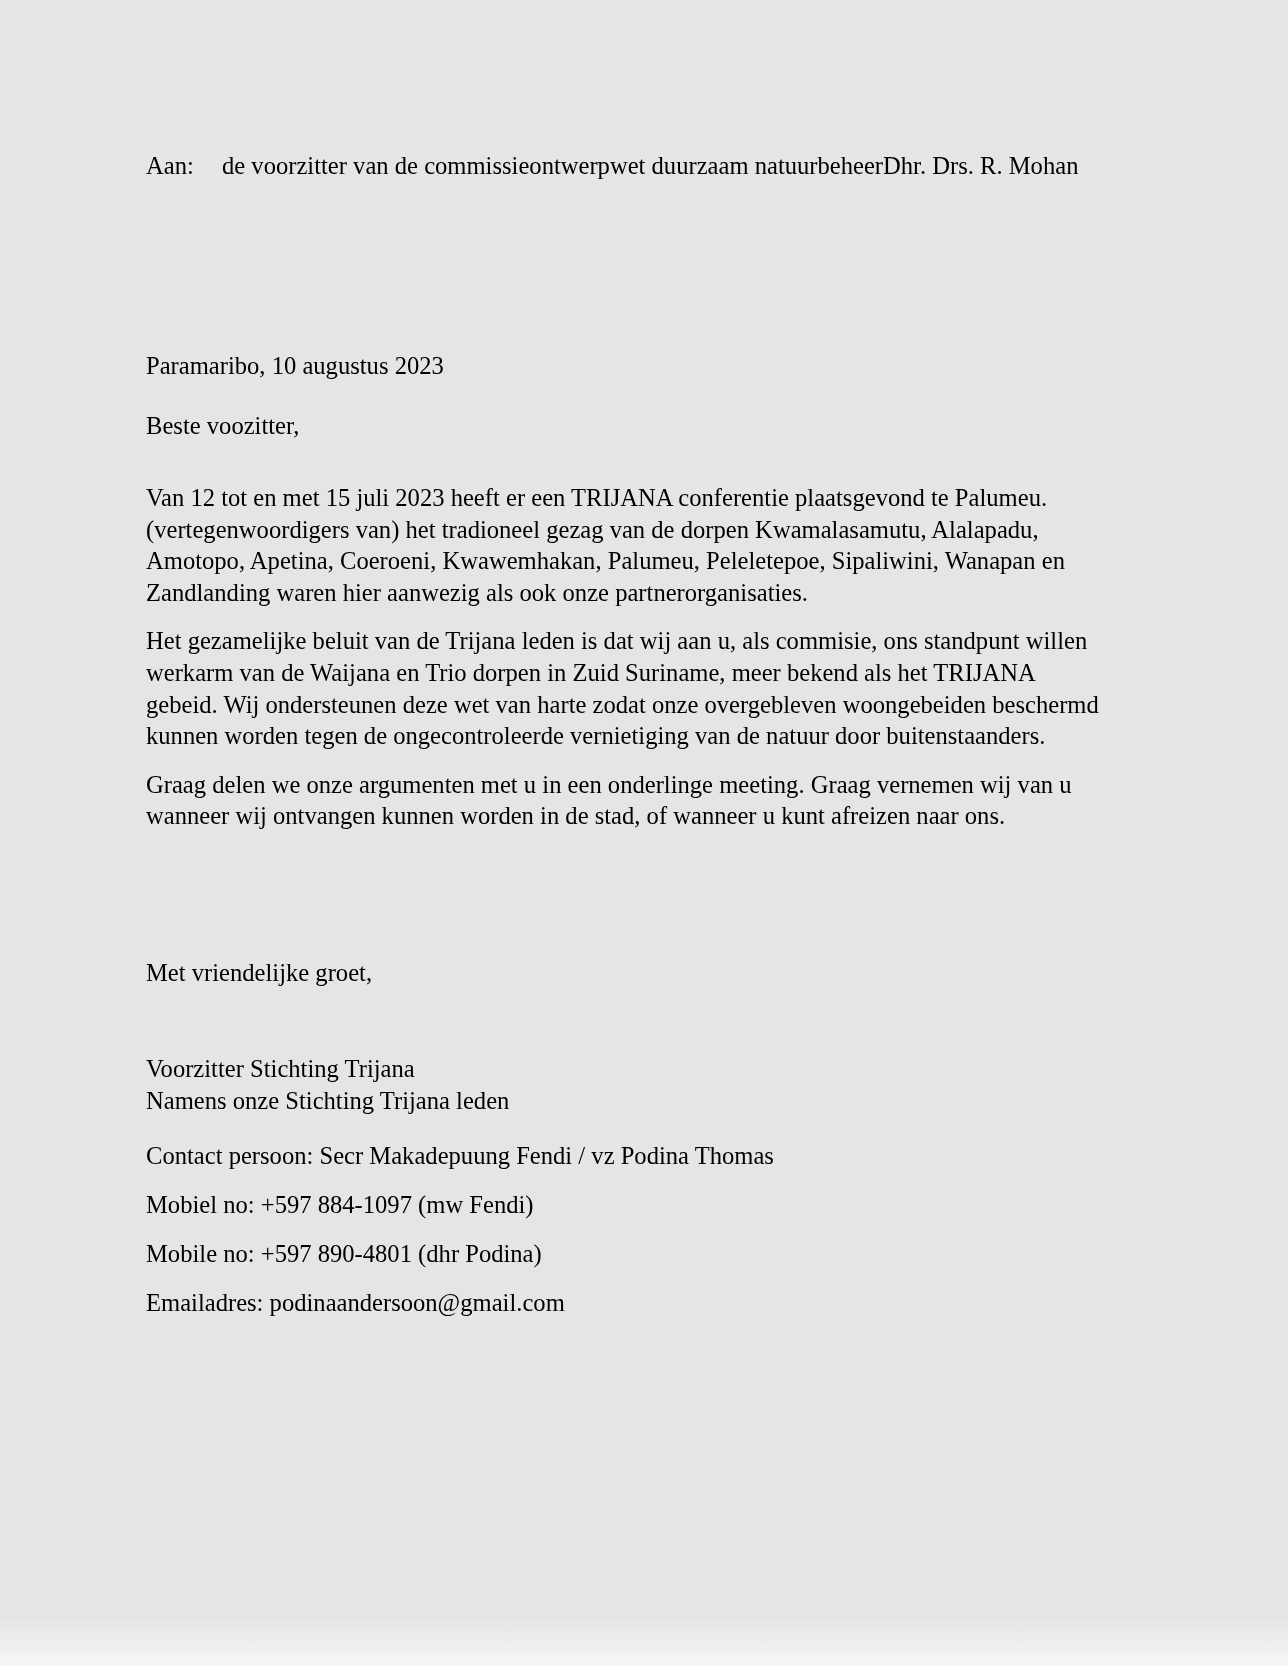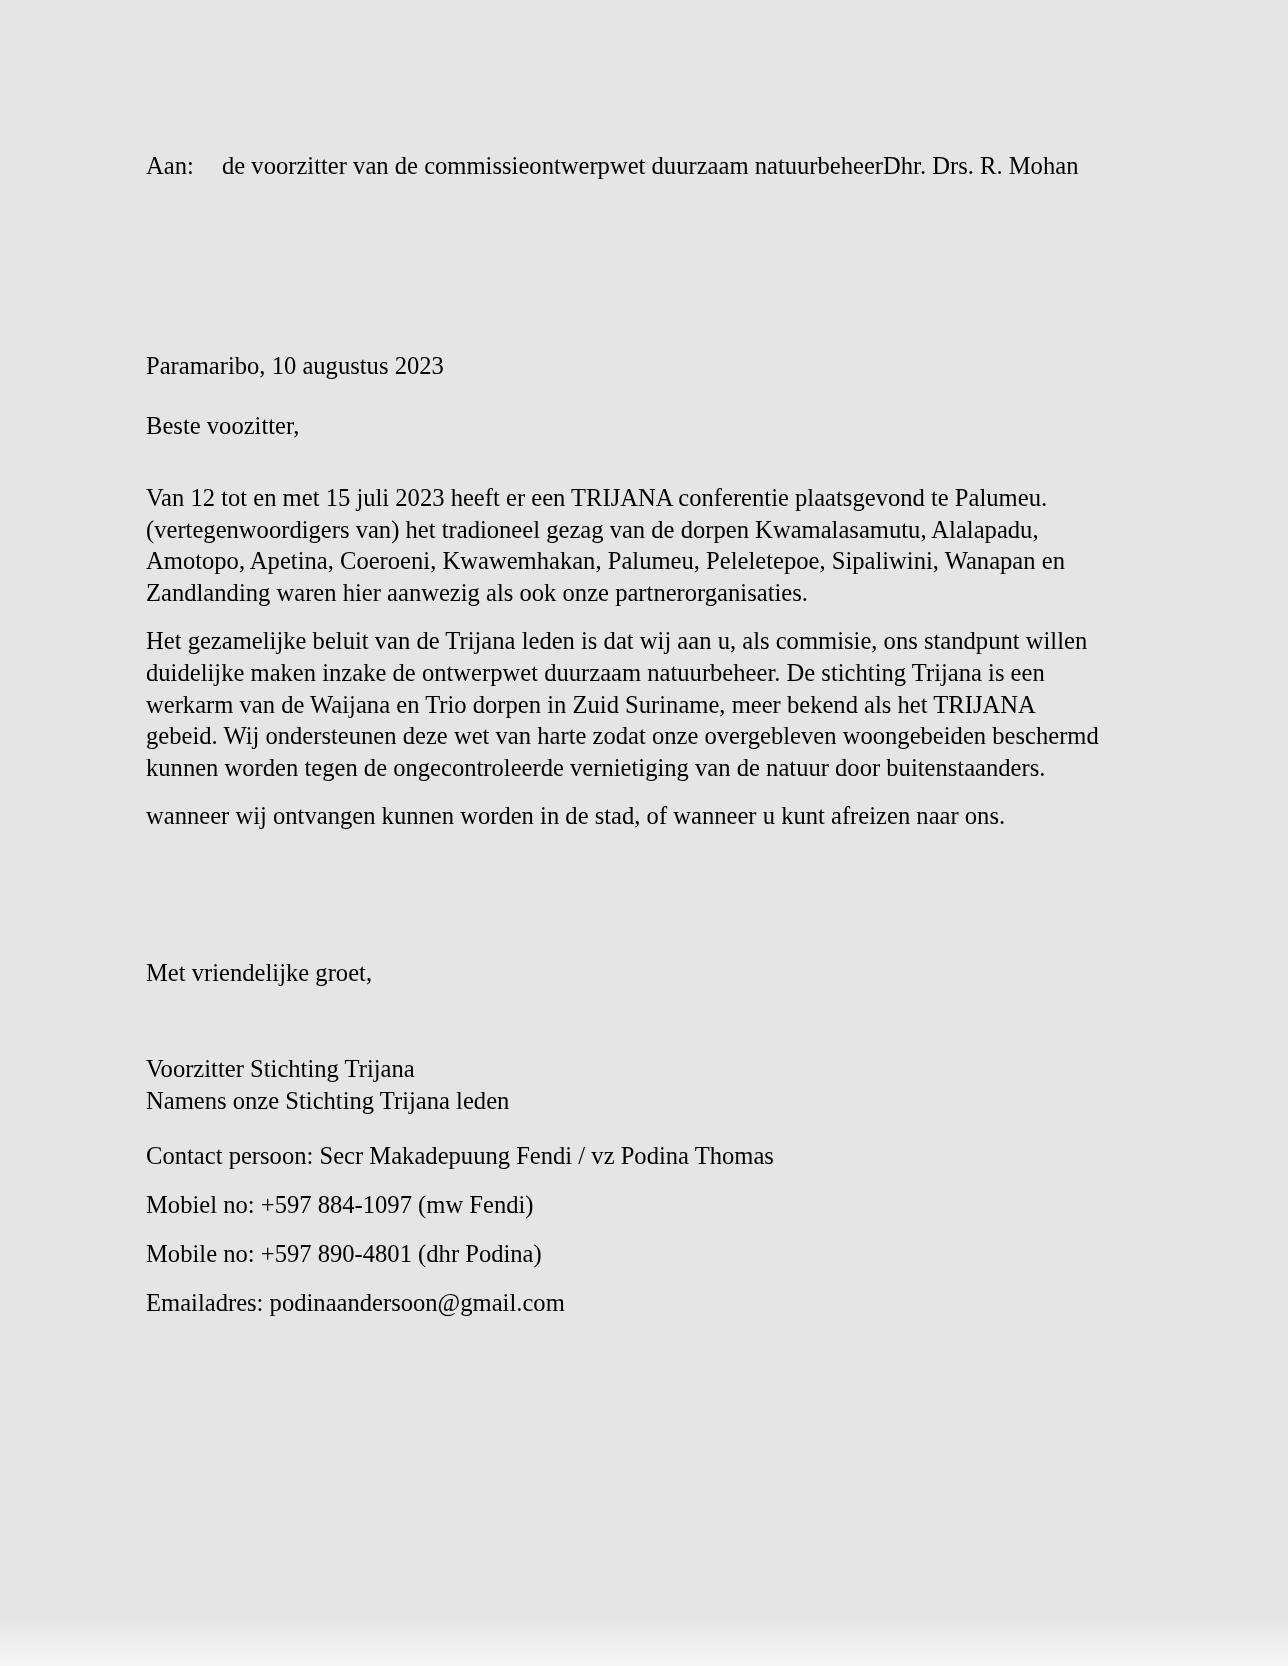--- a/index.html
+++ b/index.html
@@ -74,26 +74,26 @@
 
   <div class="block body-text">
     <p>
       <span class="line">Van 12 tot en met 15 juli 2023 heeft er een TRIJANA conferentie plaatsgevond te Palumeu.</span>
       <span class="line">(vertegenwoordigers van) het tradioneel gezag van de dorpen Kwamalasamutu, Alalapadu,</span>
       <span class="line">Amotopo, Apetina, Coeroeni, Kwawemhakan, Palumeu, Peleletepoe, Sipaliwini, Wanapan en</span>
       <span class="line">Zandlanding waren hier aanwezig als ook onze partnerorganisaties.</span>
     </p>
     <p>
       <span class="line">Het gezamelijke beluit van de Trijana leden is dat wij aan u, als commisie, ons standpunt willen</span>
-      <span class="line">duidelijke maken inzake de ontwerpwet duurzaam natuurbeheer. De stichting Trijana is een</span>
       <span class="line">werkarm van de Waijana en Trio dorpen in Zuid Suriname, meer bekend als het TRIJANA</span>
       <span class="line">gebeid. Wij ondersteunen deze wet van harte zodat onze overgebleven woongebeiden beschermd</span>
       <span class="line">kunnen worden tegen de ongecontroleerde vernietiging van de natuur door buitenstaanders.</span>
     </p>
     <p>
+      <span class="line">Graag delen we onze argumenten met u in een onderlinge meeting. Graag vernemen wij van u</span>
       <span class="line">wanneer wij ontvangen kunnen worden in de stad, of wanneer u kunt afreizen naar ons.</span>
     </p>
   </div>
 
   <div class="block closing">Met vriendelijke groet,</div>
 
   <div class="block signature">
     <span class="line">Voorzitter Stichting Trijana</span>
     <span class="line">Namens onze Stichting Trijana leden</span>
   </div>

